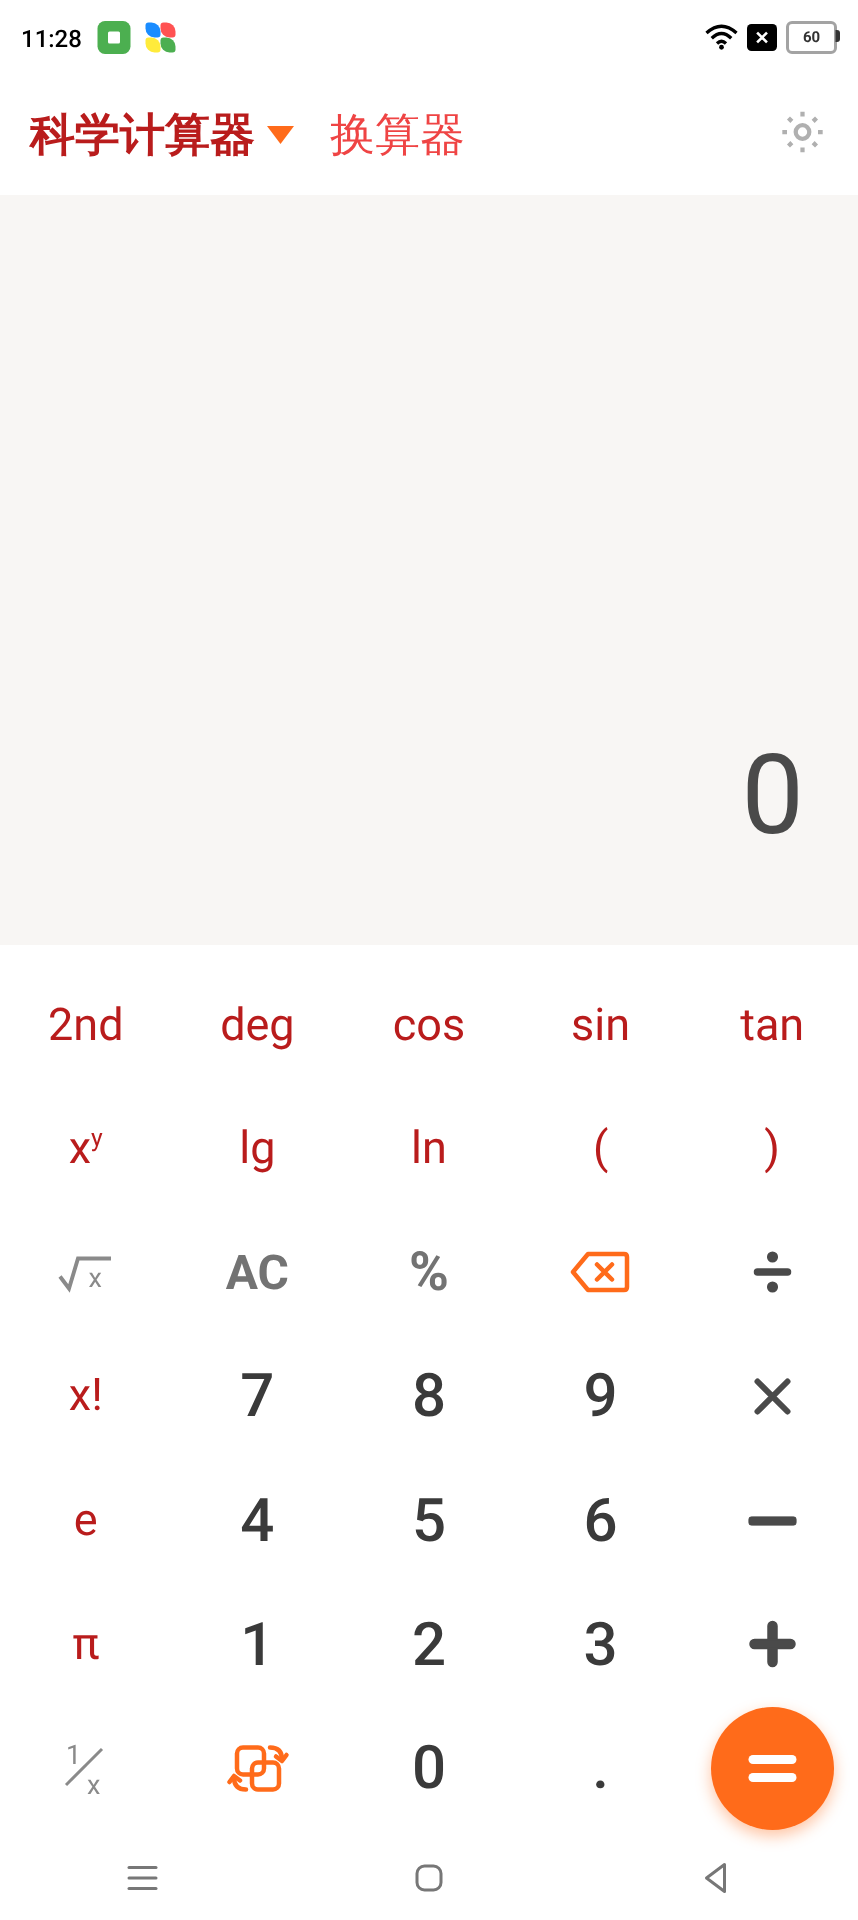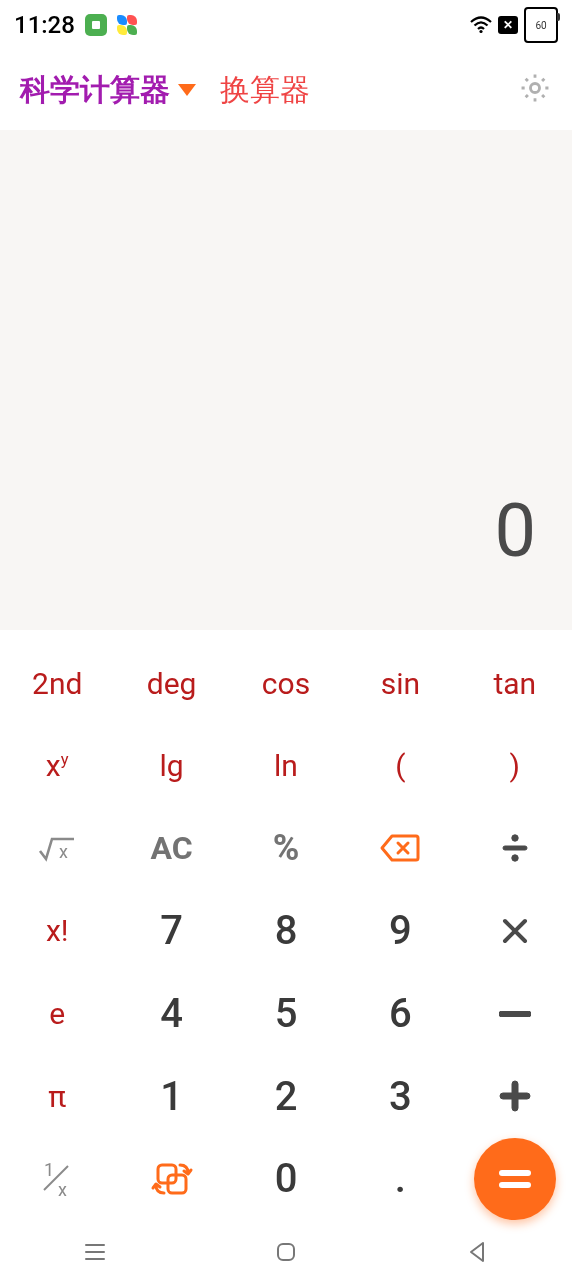--- a/index.html
+++ b/index.html
@@ -1,39 +1,39 @@
 <!DOCTYPE html>
 <html><head>
 <meta charset="utf-8">
 <style>
   * { margin: 0; padding: 0; box-sizing: border-box; font-family: -apple-system, BlinkMacSystemFont, "Segoe UI", Roboto, Helvetica, Arial, sans-serif; }
   body { width: 572px; height: 1280px; background: #ffffff; display: flex; flex-direction: column; overflow: hidden; }
 
   
   .status-bar { height: 50px; display: flex; align-items: center; padding: 0 14px; justify-content: space-between; }
   .status-left { display: flex; align-items: center; gap: 10px; }
-  .status-time { font-size: 24px; font-weight: 500; color: #000; }
+  .status-time { font-size: 16px; font-weight: 500; color: #000; }
   .status-icon-box { width: 22px; height: 22px; border-radius: 5px; display: flex; align-items: center; justify-content: center; }
   .icon-green { background: #4caf50; }
   .pinwheel { width: 20px; height: 20px; position: relative; }
   .pinwheel .leaf { position: absolute; width: 10px; height: 10px; border-radius: 2px 6px 2px 6px; }
   .leaf1{ background:#1a8cff; top:0; left:0;}
   .leaf2{ background:#ff5252; top:0; right:0;}
   .leaf3{ background:#ffeb3b; bottom:0; left:0;}
   .leaf4{ background:#4caf50; bottom:0; right:0;}
   .status-right { display: flex; align-items: center; gap: 6px; }
   .wifi-icon svg, .x-icon svg, .battery-icon svg { display:block; }
-  .battery { border: 2px solid #000000; border-radius: 4px; width: 34px; height: 36px; position: relative; font-size: 10px; display:flex; align-items:center; justify-content:center; color:#333; }
+  .battery { border: 2px solid #a3a3a3; border-radius: 4px; width: 34px; height: 22px; position: relative; font-size: 10px; display:flex; align-items:center; justify-content:center; color:#333;font-weight:bold; }
   .battery::after { content:''; position:absolute; right:-4px; top:4px; width:3px; height:8px; background:#333; border-radius:0 2px 2px 0;}
   .x-box { background:#000; color:#fff; width:20px; height:18px; border-radius:3px; display:flex; align-items:center; justify-content:center; font-size:12px; font-weight:bold;}
 
   
   .top-bar { height: 80px; display: flex; align-items: center; padding: 0 20px; gap: 24px; }
   .tab { font-size: 30px; font-weight: 600; display:flex; align-items:center; gap:8px;}
-  .tab-active { color: #a21caf; }
+  .tab-active { color: #b91c1c; }
   .tab-inactive { color: #ef4444; font-weight:500;}
   .dropdown-triangle { width:0; height:0; border-left:9px solid transparent; border-right:9px solid transparent; border-top:12px solid #ff6b1a; }
   .gear { margin-left:auto; color:#b0b0b0; }
 
   
   .display { flex: 0 0 500px; background: #f8f6f4; display: flex; flex-direction: column; justify-content: flex-end; align-items: flex-end; padding: 30px 36px 56px; }
   .display-value { font-size: 74px; font-weight: 400; color: #4a4a4a; }
 
   
   .keypad { flex: 1; display: grid; grid-template-columns: repeat(5, 1fr); grid-template-rows: repeat(7, 1fr); padding: 12px 0 4px; }

